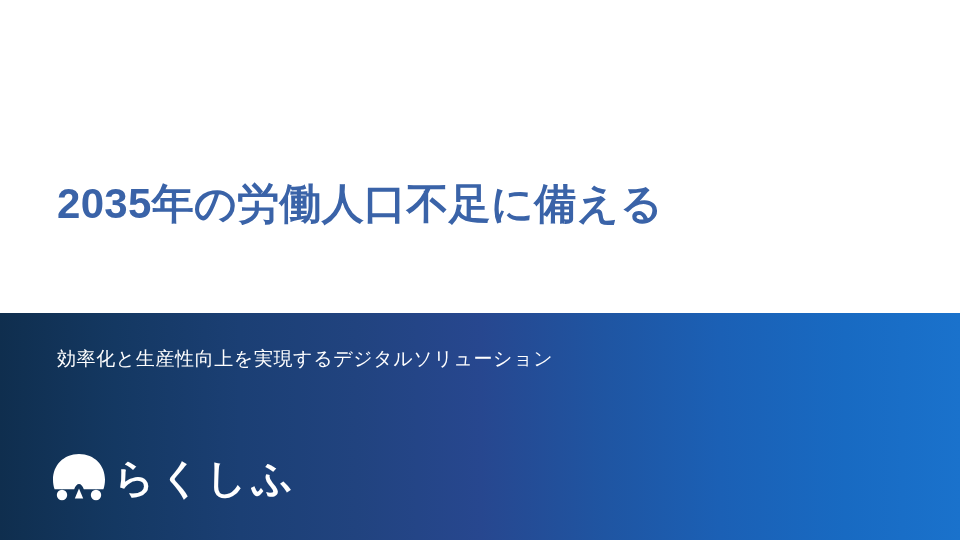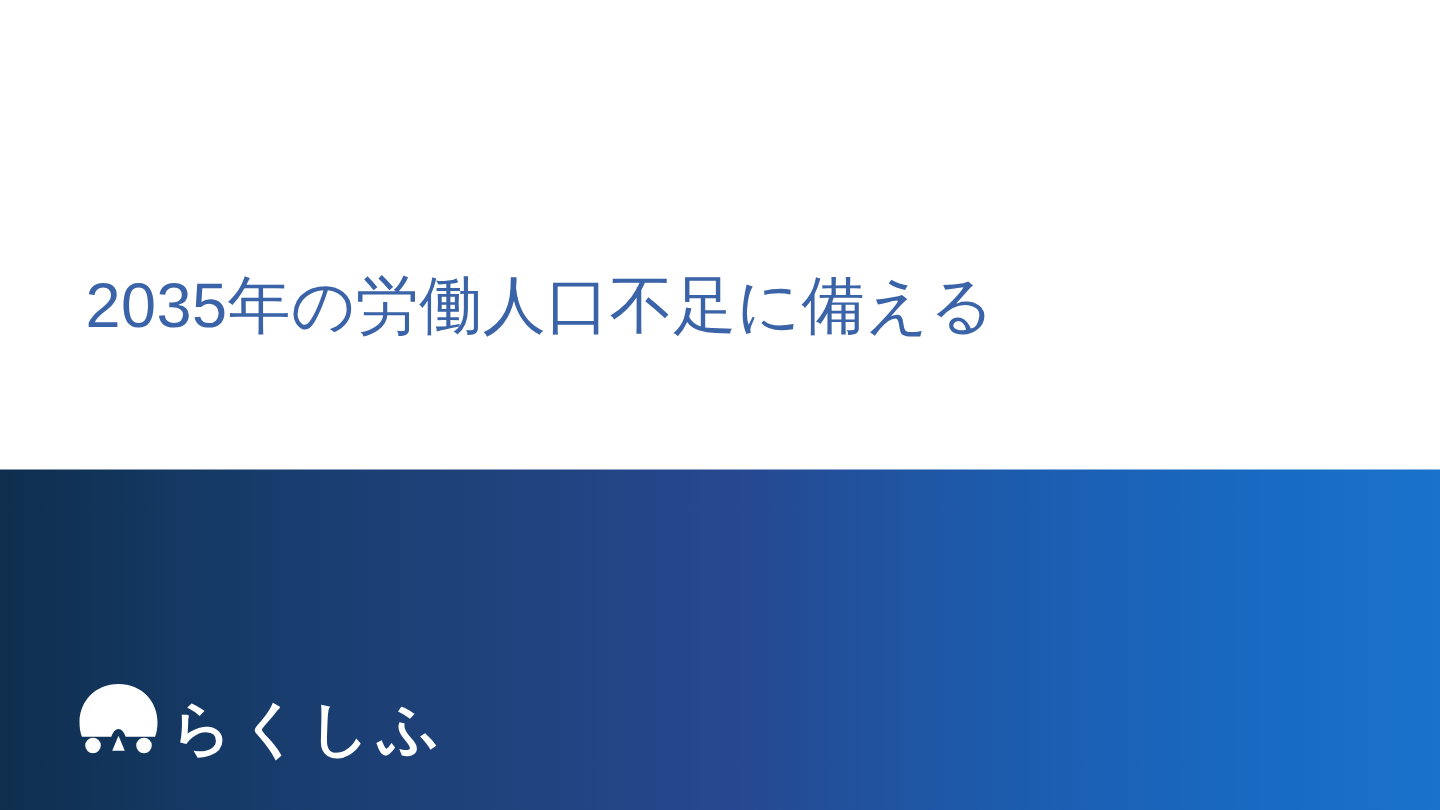--- a/index.html
+++ b/index.html
@@ -51,21 +51,21 @@
   
   .title-block {
     position: absolute;
     left: 57px;
     top: 176px;
     width: 840px;
   }
   .title-line {
     color: #3a63a8;
     font-size: 42px;
-    font-weight: normal;
+    font-weight: bold;
     line-height: 55px;
     letter-spacing: 0.3px;
     white-space: nowrap;
   }
 
   
   .subtitle {
     position: absolute;
     left: 57px;
     top: 345px;
@@ -76,21 +76,21 @@
     letter-spacing: 0.6px;
     white-space: nowrap;
   }
 
   
   .logo {
     position: absolute;
     left: 50px;
     top: 450px;
     display: flex;
-    align-items: flex-end;
+    align-items: center;
     height: 56px;
   }
   .logo-mark {
     width: 58px;
     height: 52px;
     display: block;
     flex: 0 0 auto;
   }
   .logo-word {
     margin-left: 6px;
@@ -108,20 +108,21 @@
 <div class="slide">
 
   <div class="slide-top"></div>
 
   <div class="slide-bottom"></div>
 
   <div class="title-block">
     <div class="title-line">2035年の労働人口不足に備える</div>
   </div>
 
+  <div class="subtitle">効率化と生産性向上を実現するデジタルソリューション</div>
 
   <div class="logo">
     <svg class="logo-mark" viewBox="0 0 58 52">
       <path d="M29 2 C13.5 2 3 13.5 3 27.5 C3 31.5 3.6 34.6 4.6 37.2
                L24.2 37.2 C25.4 34.0 27.0 32.0 29 32.0
                C31.0 32.0 32.6 34.0 33.8 37.2
                L53.4 37.2 C54.4 34.6 55 31.5 55 27.5
                C55 13.5 44.5 2 29 2 Z" fill="#ffffff"></path>
       <circle cx="12" cy="43" r="5.2" fill="#ffffff"></circle>
       <circle cx="46" cy="43" r="5.2" fill="#ffffff"></circle>

